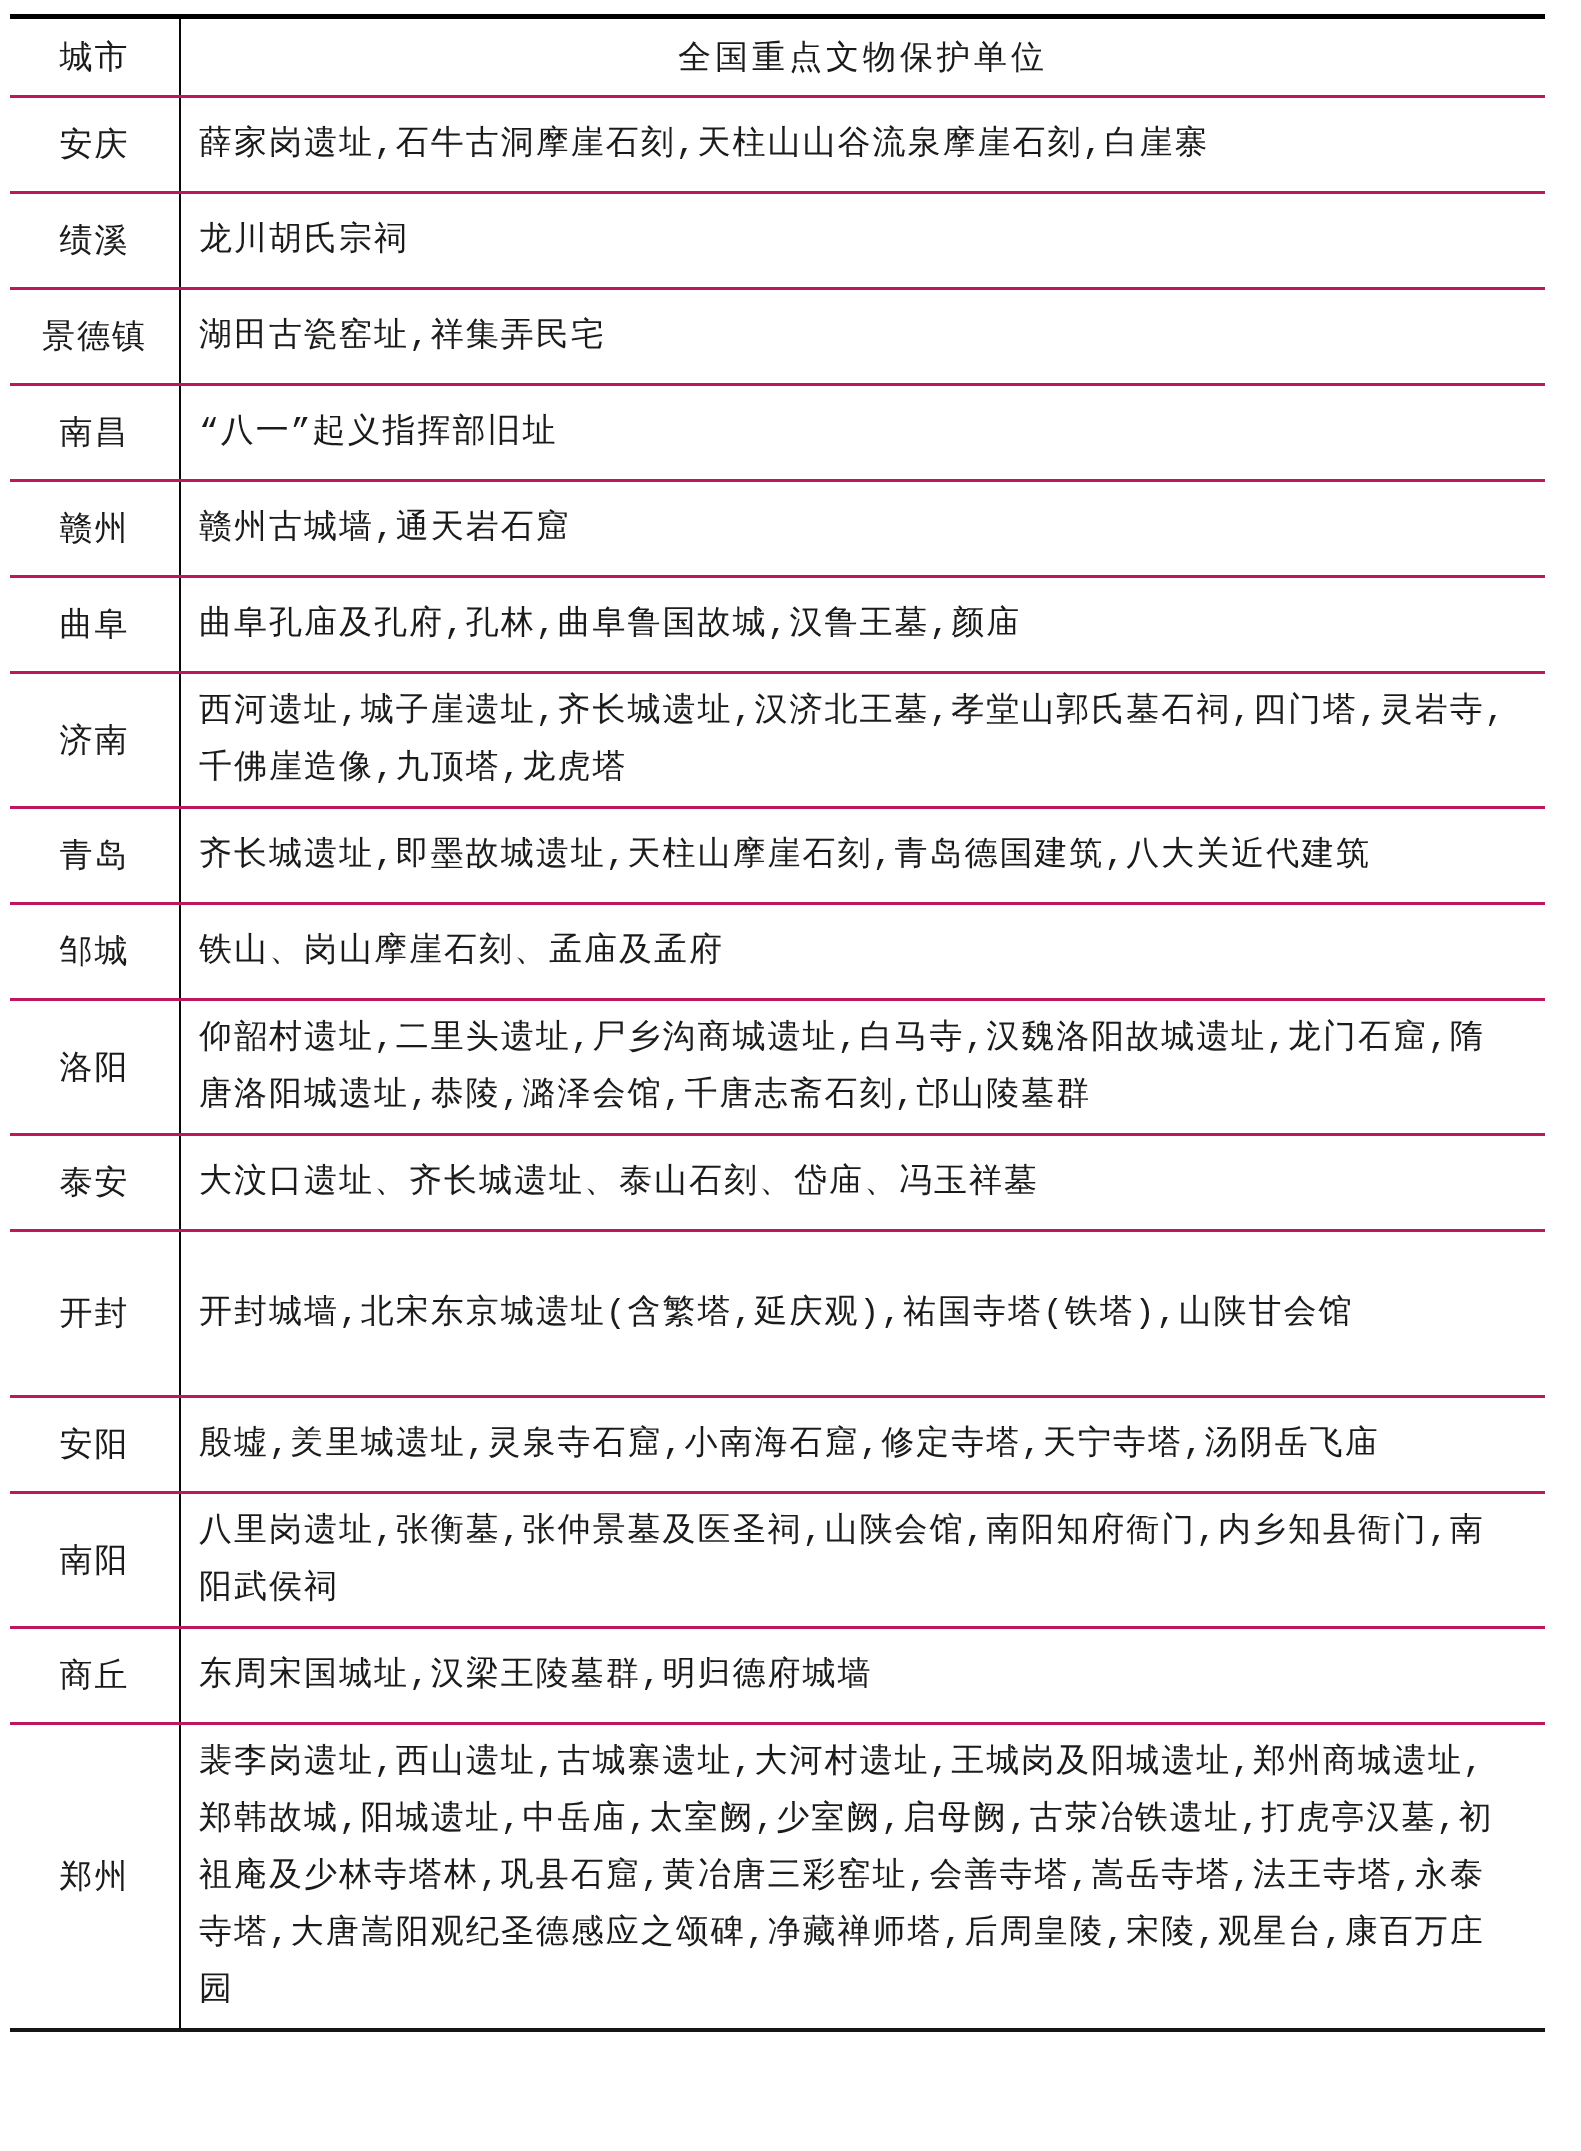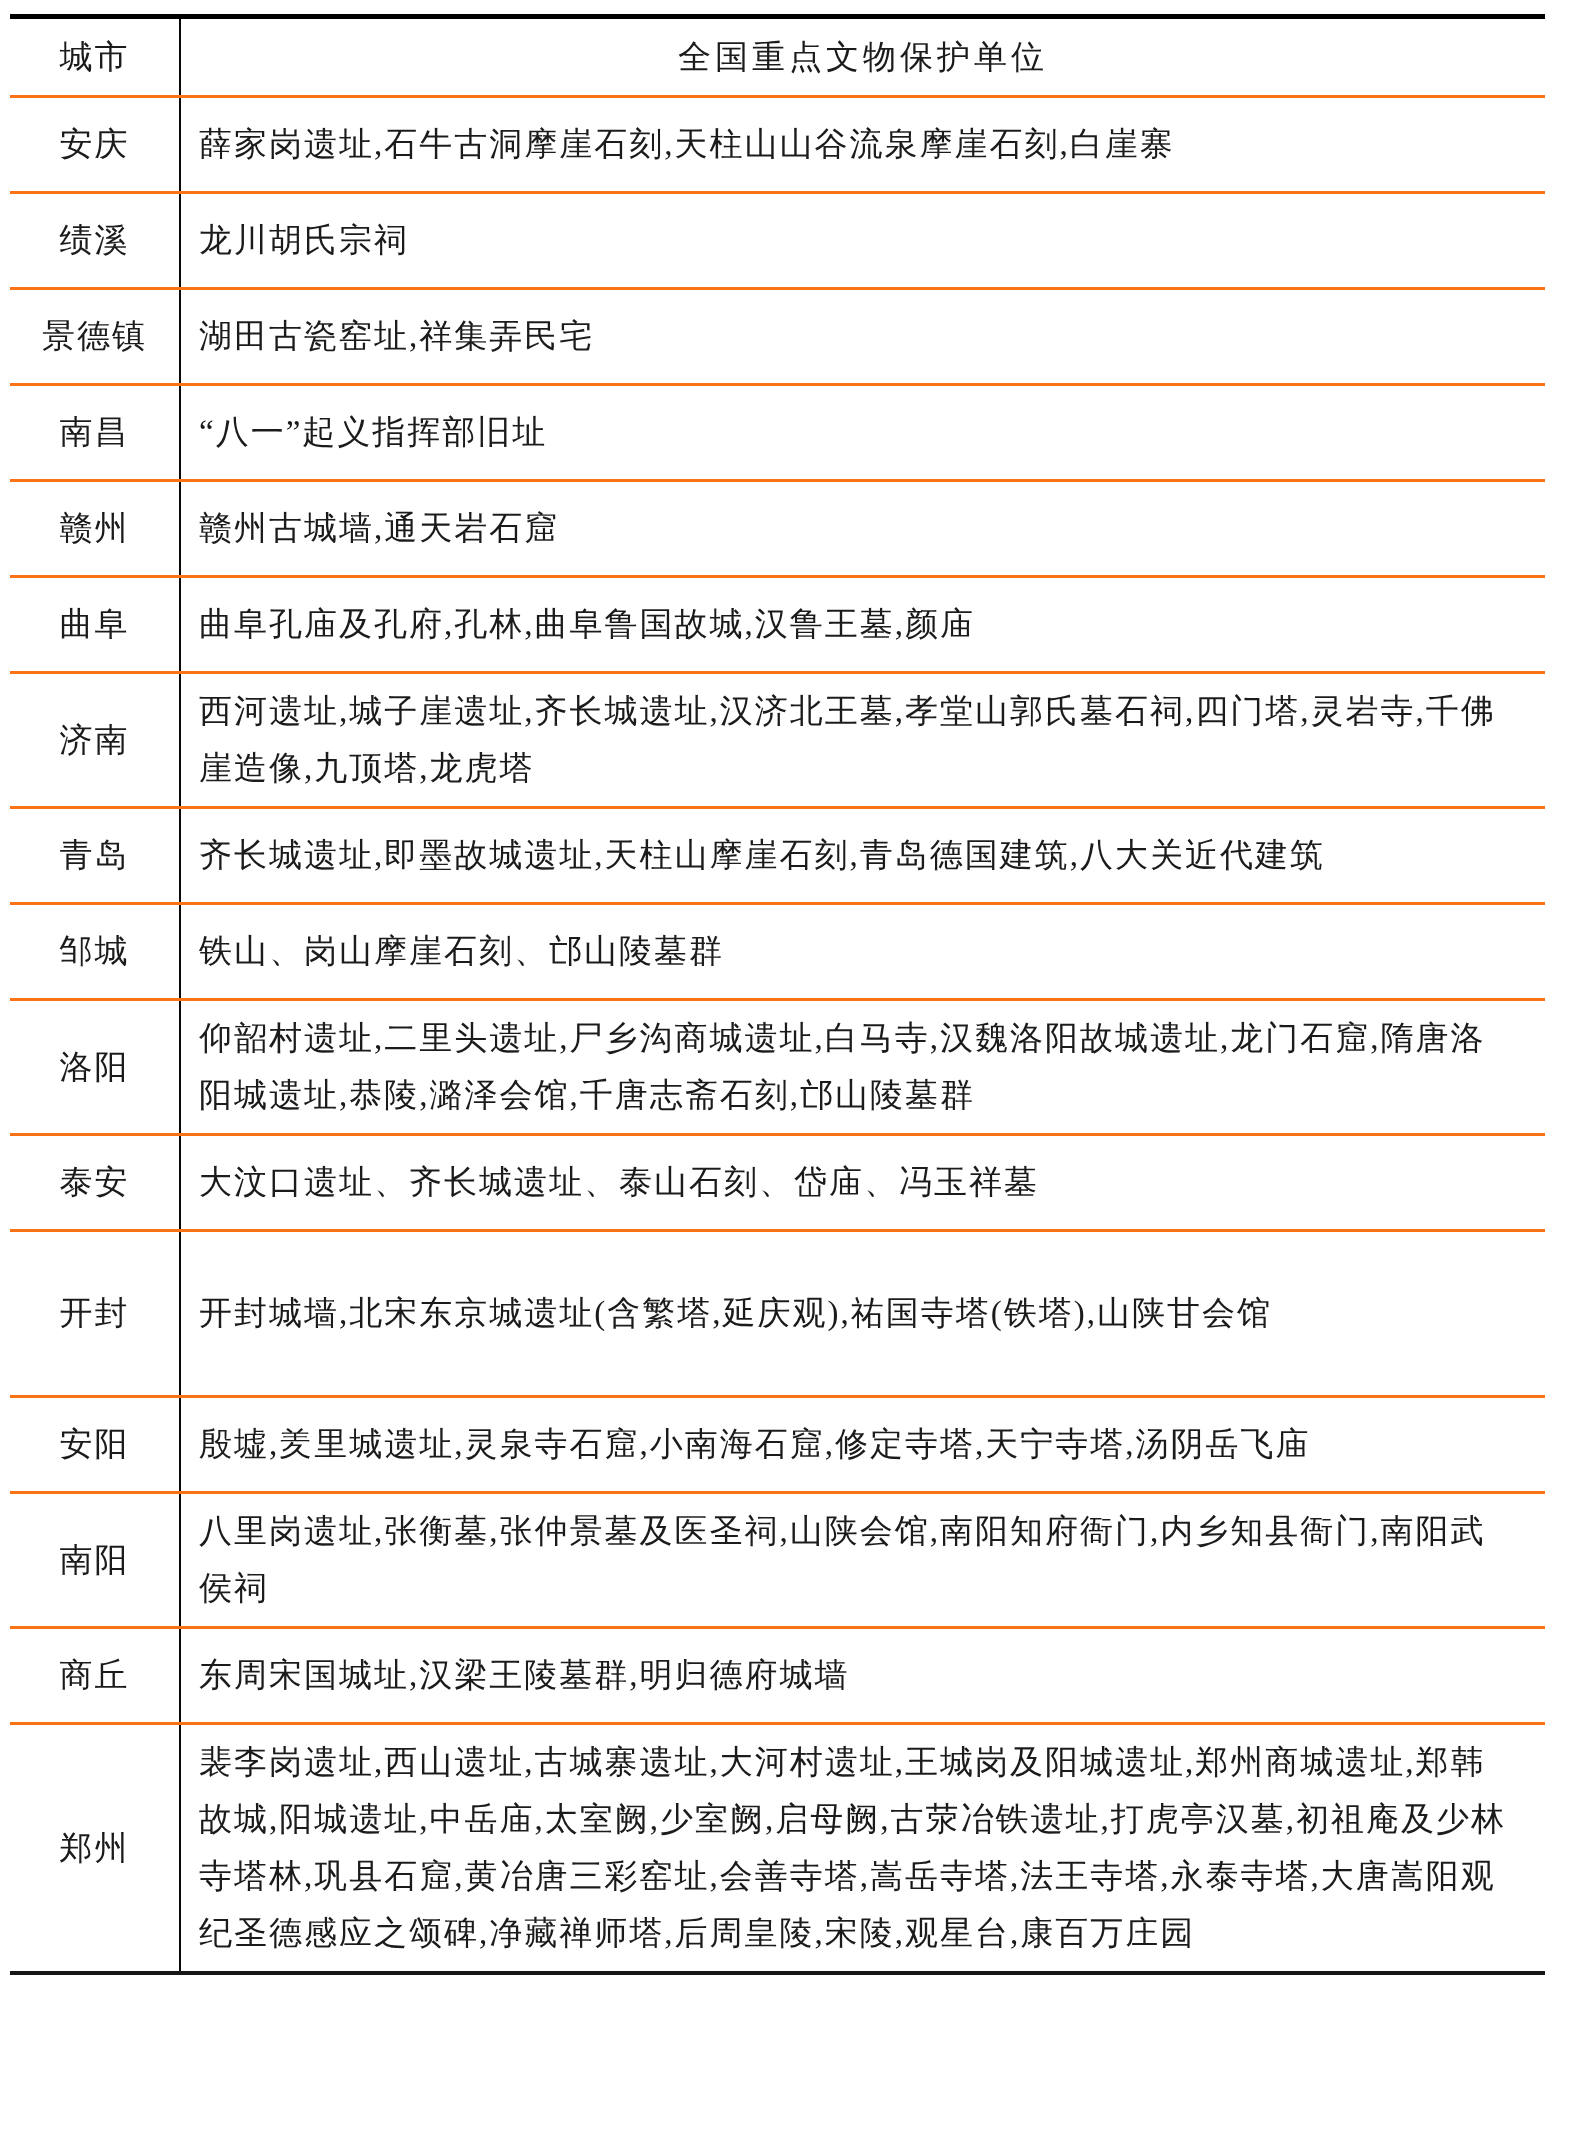--- a/index.html
+++ b/index.html
@@ -19,23 +19,24 @@
     position: absolute;
     left: 10px;
     top: 14px;
     width: 1535px;
     border-collapse: collapse;
     border-top: 5px solid #000000;
     border-bottom: 4px solid #161616;
     font-size: 33px;
   }
   th, td {
-    border-bottom: 3px solid #f97316;
+    border-bottom: 3px solid #be185d;
     vertical-align: middle;
     font-weight: normal;
+    font-family: Liberation Mono, monospace;
   }
   .city {
     width: 157px;
     min-width: 157px;
     max-width: 157px;
     text-align: center;
     border-right: 2px solid #0a0a0a;
     padding: 0 6px;
     letter-spacing: 2px;
   }
@@ -110,21 +111,21 @@
 
   <tr>
     <td class="city">青岛</td>
     <td class="sites">齐长城遗址,即墨故城遗址,天柱山摩崖石刻,青岛德国建筑,八大关近代建筑</td>
   </tr>
 
 
 
   <tr>
     <td class="city">邹城</td>
-    <td class="sites">铁山、岗山摩崖石刻、邙山陵墓群</td>
+    <td class="sites">铁山、岗山摩崖石刻、孟庙及孟府</td>
   </tr>
 
   <tr>
     <td class="city">洛阳</td>
     <td class="sites">仰韶村遗址,二里头遗址,尸乡沟商城遗址,白马寺,汉魏洛阳故城遗址,龙门石窟,隋唐洛阳城遗址,恭陵,潞泽会馆,千唐志斋石刻,邙山陵墓群</td>
   </tr>
 
   <tr>
     <td class="city">泰安</td>
     <td class="sites">大汶口遗址、齐长城遗址、泰山石刻、岱庙、冯玉祥墓</td>

